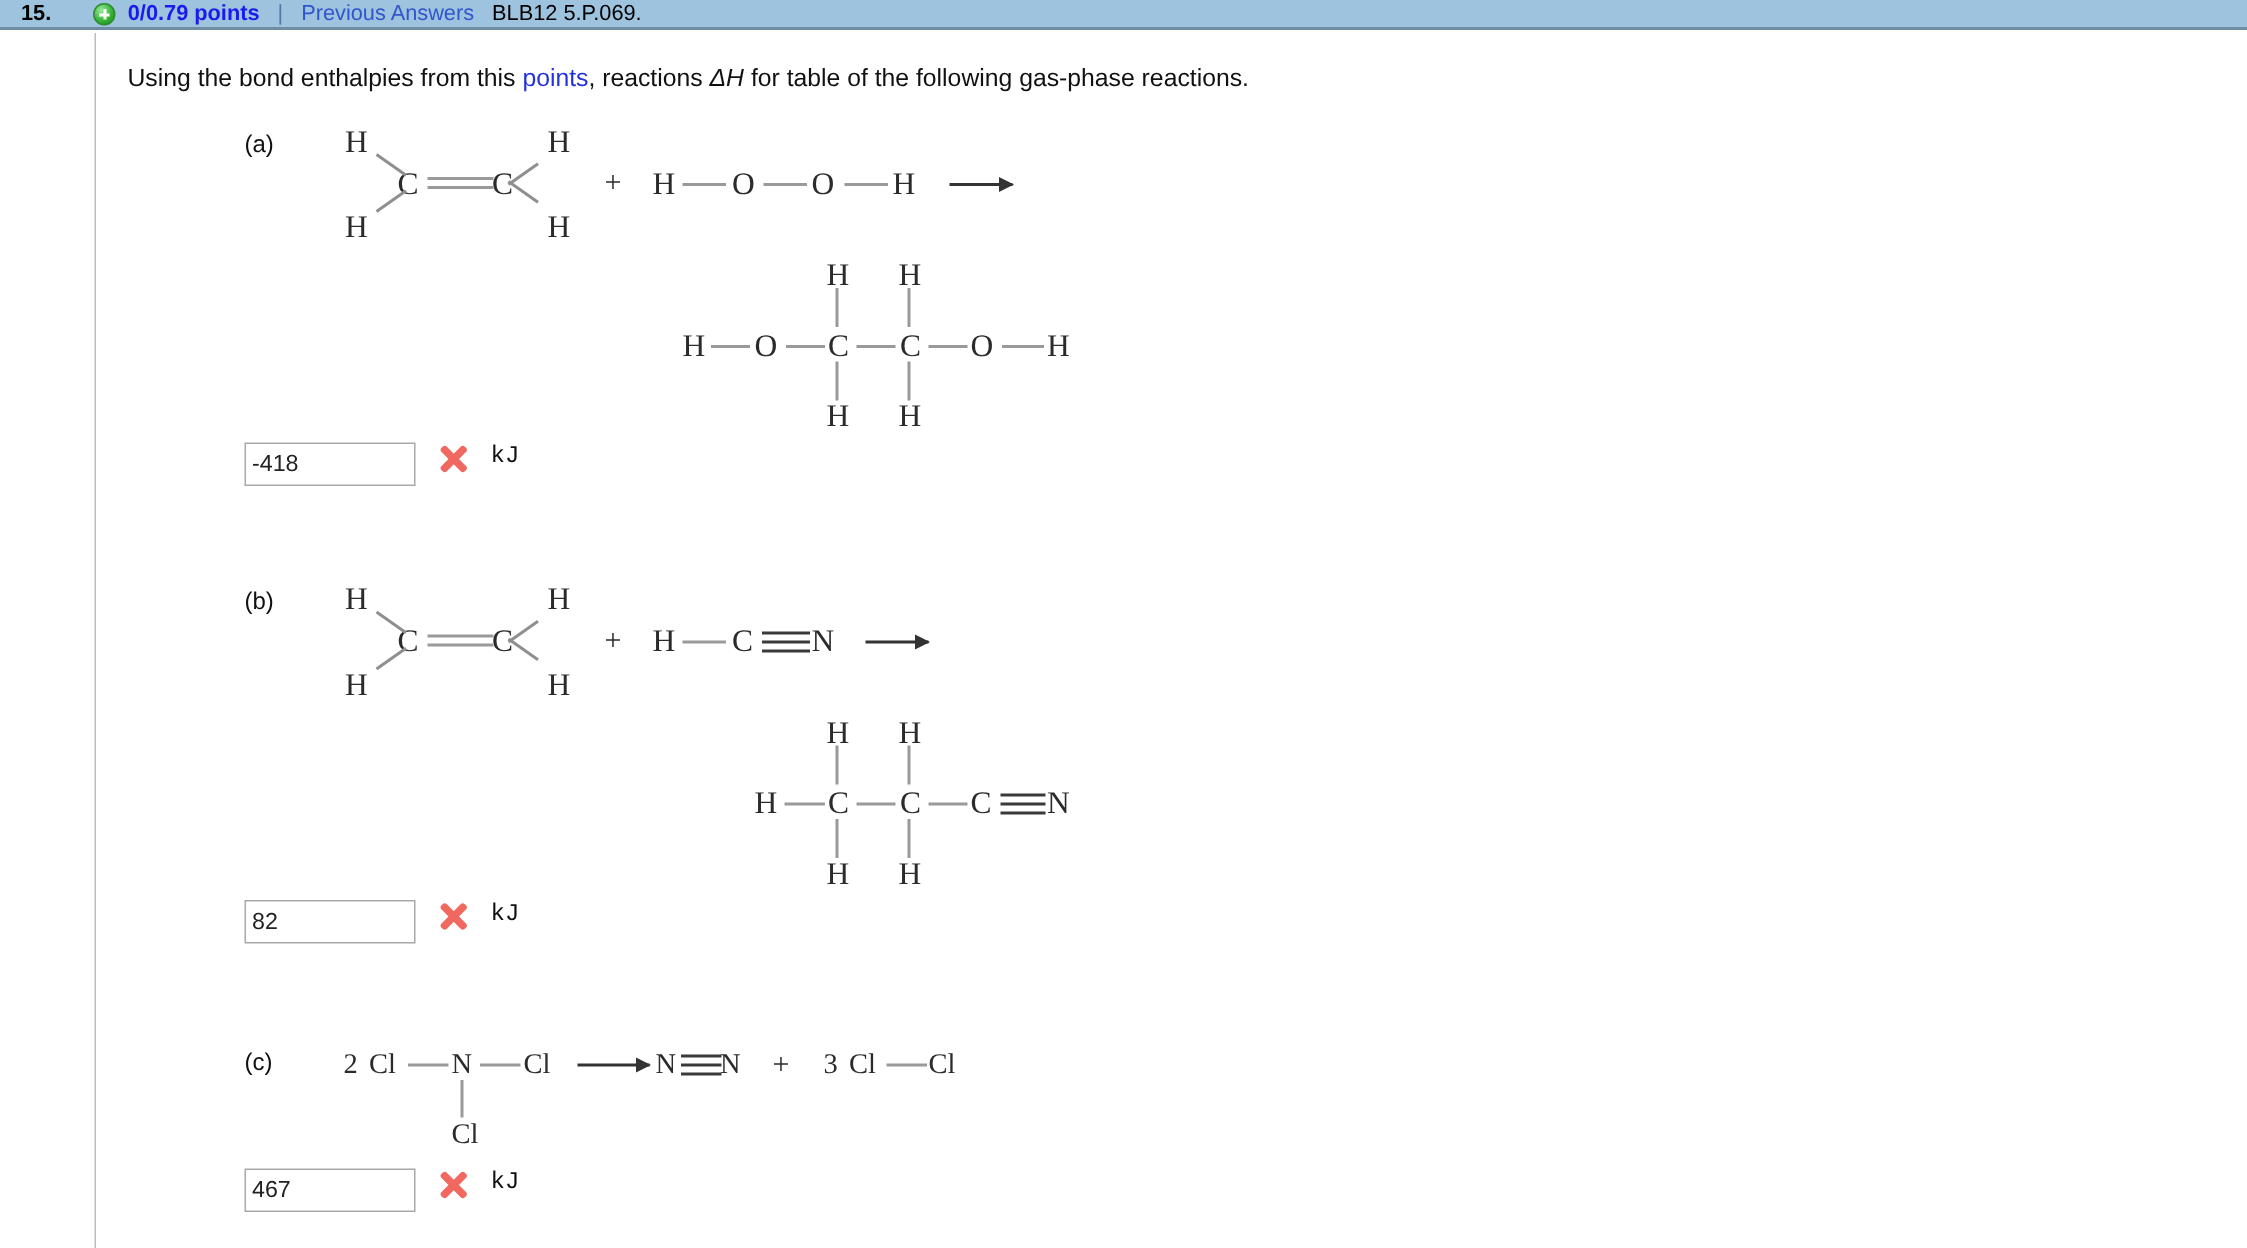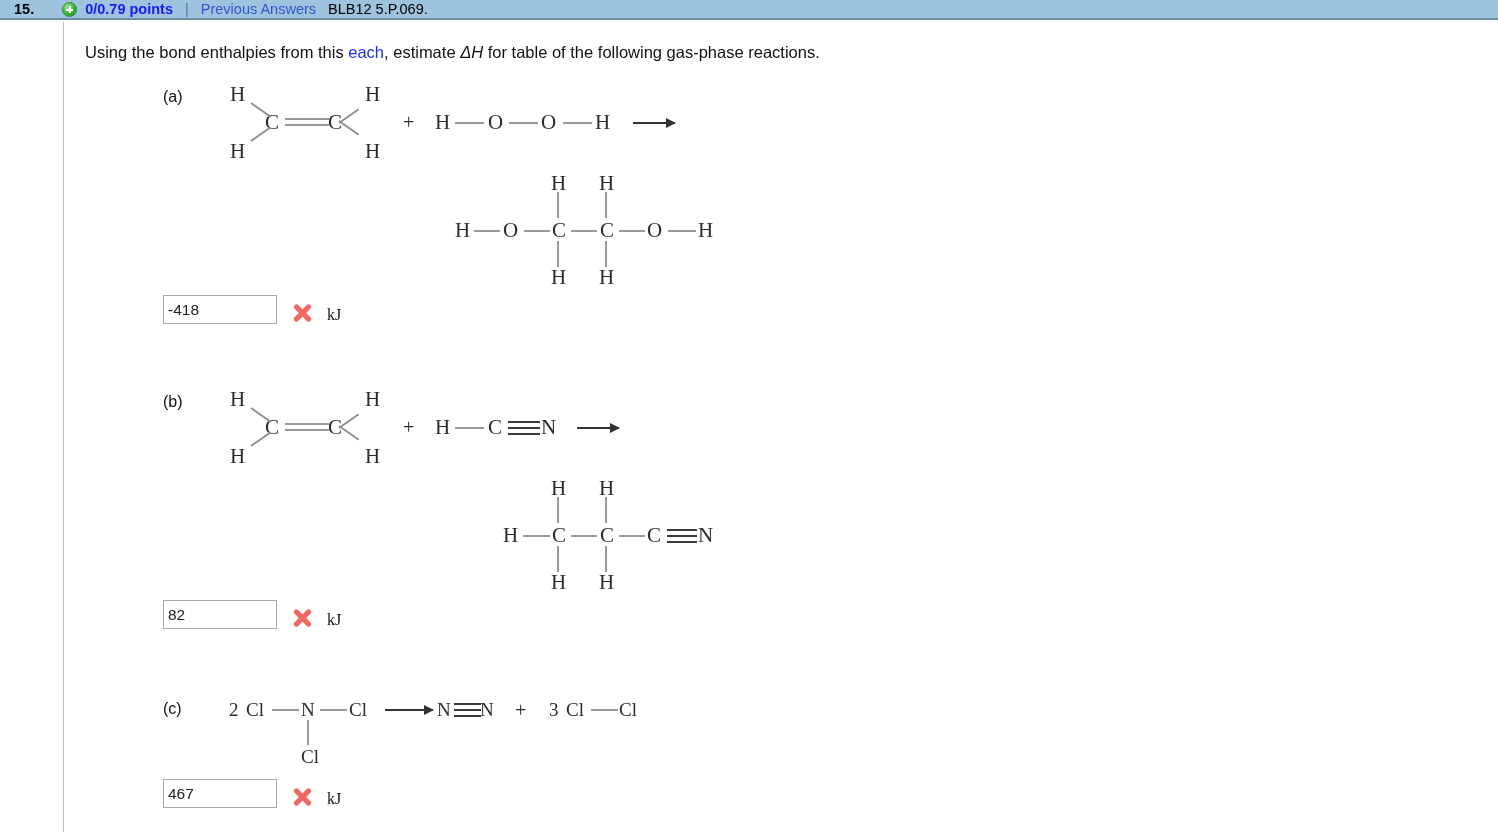--- a/index.html
+++ b/index.html
@@ -147,21 +147,21 @@
     content: "";
     position: absolute;
     right: -1px; top: -4px;
     width: 0; height: 0;
     border-left: 10px solid #333;
     border-top: 5px solid transparent;
     border-bottom: 5px solid transparent;
   }
 
   
-  .answer-row { position: absolute; display: flex; align-items: flex-end; }
+  .answer-row { position: absolute; display: flex; align-items: flex-start; }
   .ans-input {
     width: 114px; height: 29px;
     border: 1px solid #a8a8a8;
     background: #ffffff;
     font-family: "Liberation Sans", sans-serif;
     font-size: 15.5px;
     color: #222;
     padding: 2px 4px;
     outline: none;
   }
@@ -178,41 +178,41 @@
     width: 5px; height: 22px;
     background: #f0685f;
     border-radius: 2px;
   }
   .xmark::before { transform: rotate(45deg); }
   .xmark::after  { transform: rotate(-45deg); }
   .unit {
     margin-left: 14px;
     font-size: 16px;
     color: #111;
-    font-family: Liberation Serif, serif;
+    font-family: Liberation Mono, monospace;
   }
 </style>
 </head>
 <body>
 
 <div class="qheader">
   <span class="qnum">15.</span>
   <span class="plus-icon"></span>
   <span class="points">0/0.79 points</span>
   <span class="divider-pipe">|</span>
   <span class="prev-answers">Previous Answers</span>
   <span class="qcode">BLB12 5.P.069.</span>
 </div>
 
 <div class="vrule"></div>
 
 <div class="content">
 
   <div class="prompt">
-    <span>Using the bond enthalpies from this </span><span class="link">each</span><span>, estimate </span><span class="delta-h">ΔH</span><span> for table of the following gas-phase reactions.</span>
+    <span>Using the bond enthalpies from this </span><span class="link">points</span><span>, reactions </span><span class="delta-h">ΔH</span><span> for table of the following gas-phase reactions.</span>
   </div>
 
   <div class="part" style="left:0; top:0;">
     <div class="part-label" style="left:78px; top:46px;">(a)</div>
 
     <div class="chem">
       <span class="atom" style="left:145px; top:42px;">H</span>
       <span class="atom" style="left:280px; top:42px;">H</span>
       <span class="atom" style="left:180px; top:70px;">C</span>
       <span class="atom" style="left:243px; top:70px;">C</span>

